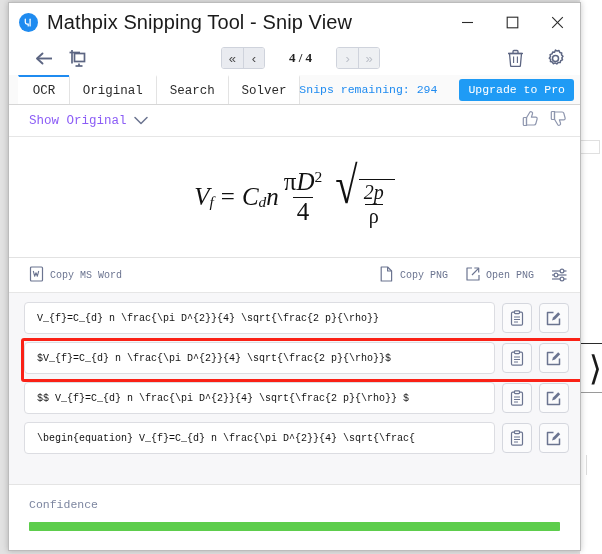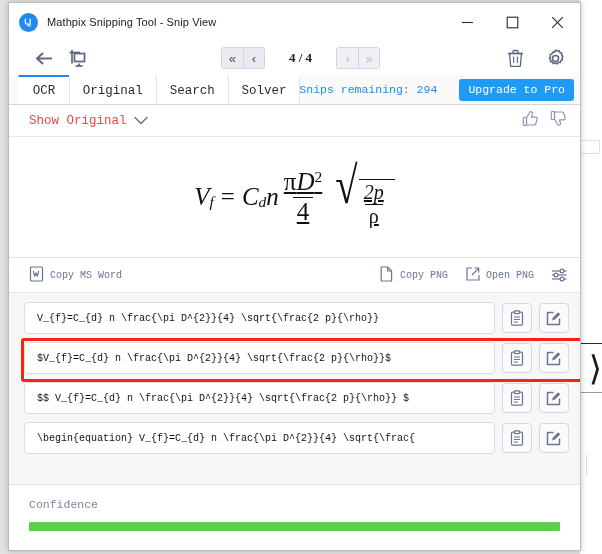--- a/index.html
+++ b/index.html
@@ -58,21 +58,21 @@
   }
   .logo {
     width: 19px; height: 19px; border-radius: 50%;
     background: #1f8bf0;
     display: flex; align-items: center; justify-content: center;
     flex: 0 0 19px;
     margin-right: 9px;
   }
   .logo svg { display: block; }
   .title-text {
-    font-size: 11px; color: #1a1a1a;
+    font-size: 20px; color: #1a1a1a;
     white-space: nowrap;
     letter-spacing: 0.1px;
   }
   .win-controls { margin-left: auto; display: flex; height: 38px; }
   .win-btn {
     width: 45px; height: 38px;
     display: flex; align-items: center; justify-content: center;
     color: #2a2a2a;
   }
 
@@ -157,21 +157,21 @@
   
   .show-row {
     height: 32px; flex: 0 0 32px;
     display: flex; align-items: center;
     padding: 0 12px 0 20px;
     border-bottom: 1px solid #e6e6e6;
     background: #fff;
   }
   .show-label {
     font-family: "Liberation Mono", monospace;
-    font-size: 12.5px; color: #ef4444;
+    font-size: 12.5px; color: #8b5cf6;
   }
   .chev { margin-left: 7px; color: #6b7490; display: flex; align-items: center; }
   .thumbs { margin-left: auto; display: flex; gap: 9px; color: #8e96ae; }
 
   
   .preview {
     flex: 0 0 121px;
     border: 1px solid #e2e2e2;
     border-top: none; border-left: none; border-right: none;
     display: flex; align-items: center; justify-content: center;
@@ -181,21 +181,21 @@
     font-family: "Liberation Serif", serif;
     color: #111;
     display: flex; align-items: center;
     font-size: 25px;
   }
   .eq-var { font-style: italic; }
   .sub { font-size: 0.62em; vertical-align: sub; font-style: italic; position: relative; top: 0.34em; }
   .sup { font-size: 0.62em; position: relative; top: -0.55em; font-style: normal; }
   .frac {
     display: inline-flex; flex-direction: column; align-items: center;
-    vertical-align: middle; margin: 0 1px; text-decoration: underline;
+    vertical-align: middle; margin: 0 1px;
   }
   .frac .num { padding: 0 4px 1px; line-height: 1.05; }
   .frac .den { padding: 1px 4px 0; line-height: 1.05; border-top: 1.4px solid #111; }
   .sqrt { display: inline-flex; align-items: stretch; margin-left: 5px; }
   .sqrt-sign {
     font-size: 52px; line-height: 0.72;
     font-family: "Liberation Serif", serif;
     display: flex; align-items: flex-start;
     transform: scaleX(0.78);
   }

